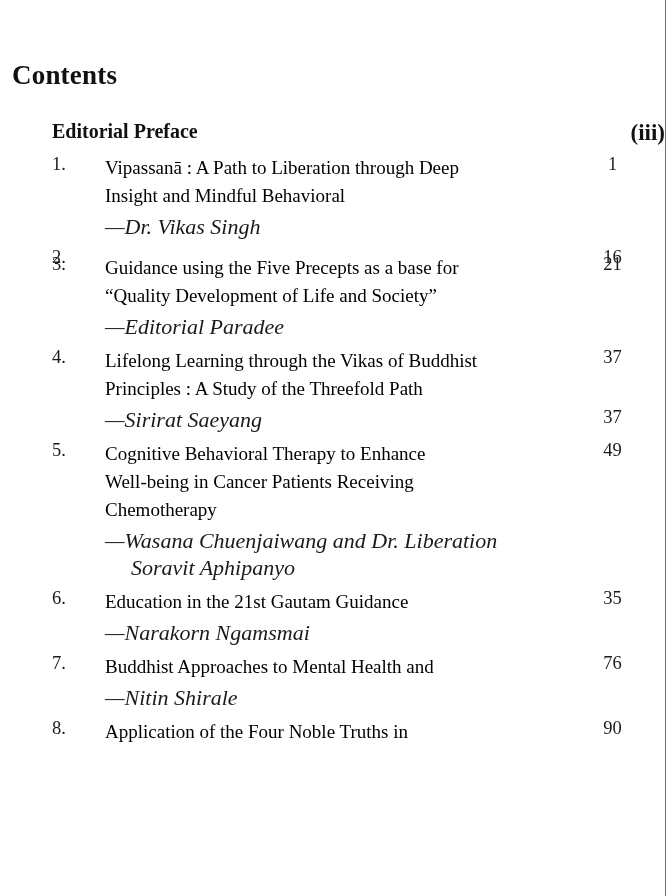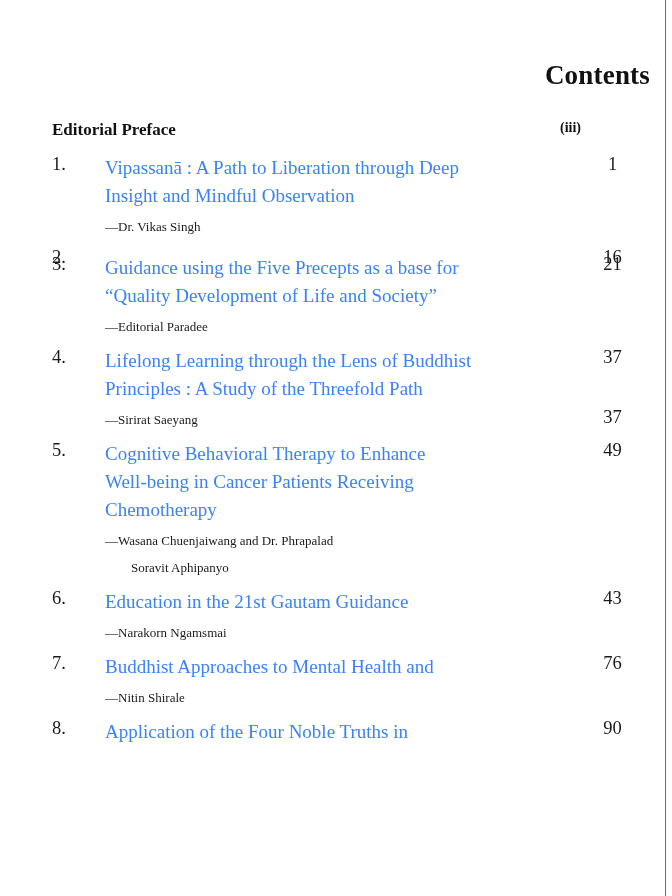--- a/index.html
+++ b/index.html
@@ -32,25 +32,26 @@
     width: 1px;
     height: 896px;
     background: #6d6d6d;
   }
 
   #page-title {
     position: absolute;
     top: 42px;
     left: 0;
     width: 650px;
-    text-align: right;
+    text-align: left;
     font-size: 27px;
     font-weight: bold;
     letter-spacing: 0.2px;
     color: #111111;
+    padding-left: 12px;
   }
 
   #toc {
     position: absolute;
     top: 120px;
     left: 0;
     width: 672px;
   }
 
   .row {
@@ -59,32 +60,32 @@
   }
 
   
   .preface {
     height: 34px;
   }
   .preface .preface-label {
     position: absolute;
     left: 52px;
     top: 0;
-    font-size: 17px;
+    font-size: 20px;
     font-weight: bold;
     color: #111111;
     white-space: nowrap;
   }
   .preface .page-num {
     position: absolute;
     left: 560px;
     top: 0;
     width: 105px;
-    text-align: left;
-    font-size: 14px;
+    text-align: right;
+    font-size: 23px;
     font-weight: bold;
     color: #111111;
   }
 
   
   .entry {
     padding-bottom: 7px;
   }
   .entry-num {
     position: absolute;
@@ -96,27 +97,28 @@
     color: #1a1a1a;
   }
   .entry-body {
     margin-left: 105px;
     width: 450px;
   }
   .title-line {
     font-size: 19px;
     line-height: 28px;
     white-space: pre;
-    color: #3b82f6;
+    color: #000000;
   }
   .author-block {
     margin-top: 3px;
   }
   .author-line {
-    font-size: 13px;
+    font-size: 22px;
+    font-style: italic;
     line-height: 27px;
     white-space: pre;
     color: #1a1a1a;
   }
   .author-line.cont {
     padding-left: 26px;
   }
   .entry .page-num {
     position: absolute;
     left: 560px;
@@ -149,21 +151,21 @@
     <div class="row preface">
       <span class="preface-label">Editorial Preface</span>
       <span class="page-num">(iii)</span>
     </div>
 
     <div id="entry-list">
         <div class="row entry">
           <span class="entry-num">1.</span>
           <div class="entry-body">
             <div class="title-line">Vipassanā : A Path to Liberation through Deep</div>
-            <div class="title-line">Insight and Mindful Observation</div>
+            <div class="title-line">Insight and Mindful Behavioral</div>
             <div class="author-block">
               <div class="author-line">—Dr. Vikas Singh</div>
             </div>
           </div>
           <span class="page-num">1</span>
         </div>
         <div class="row entry">
           <span class="entry-num">2.</span>
           <span class="page-num">16</span>
         </div>
@@ -174,51 +176,51 @@
             <div class="title-line">“Quality Development of Life and Society”</div>
             <div class="author-block">
               <div class="author-line">—Editorial Paradee</div>
             </div>
           </div>
           <span class="page-num">21</span>
         </div>
         <div class="row entry">
           <span class="entry-num">4.</span>
           <div class="entry-body">
-            <div class="title-line">Lifelong Learning through the Lens of Buddhist</div>
+            <div class="title-line">Lifelong Learning through the Vikas of Buddhist</div>
             <div class="title-line">Principles : A Study of the Threefold Path</div>
             <div class="author-block">
               <div class="author-line">—Sirirat Saeyang</div>
             </div>
           </div>
           <span class="page-num">37</span>
           <span class="page-num-secondary" style="top: 60px;">37</span>
         </div>
         <div class="row entry">
           <span class="entry-num">5.</span>
           <div class="entry-body">
             <div class="title-line">Cognitive Behavioral Therapy to Enhance</div>
             <div class="title-line">Well-being in Cancer Patients Receiving</div>
             <div class="title-line">Chemotherapy</div>
             <div class="author-block">
-              <div class="author-line">—Wasana Chuenjaiwang and Dr. Phrapalad</div>
+              <div class="author-line">—Wasana Chuenjaiwang and Dr. Liberation</div>
               <div class="author-line cont">Soravit Aphipanyo</div>
             </div>
           </div>
           <span class="page-num">49</span>
         </div>
         <div class="row entry">
           <span class="entry-num">6.</span>
           <div class="entry-body">
             <div class="title-line">Education in the 21st Gautam Guidance</div>
             <div class="author-block">
               <div class="author-line">—Narakorn Ngamsmai</div>
             </div>
           </div>
-          <span class="page-num">43</span>
+          <span class="page-num">35</span>
         </div>
         <div class="row entry">
           <span class="entry-num">7.</span>
           <div class="entry-body">
             <div class="title-line">Buddhist Approaches to Mental Health and</div>
             <div class="author-block">
               <div class="author-line">—Nitin Shirale</div>
             </div>
           </div>
           <span class="page-num">76</span>

